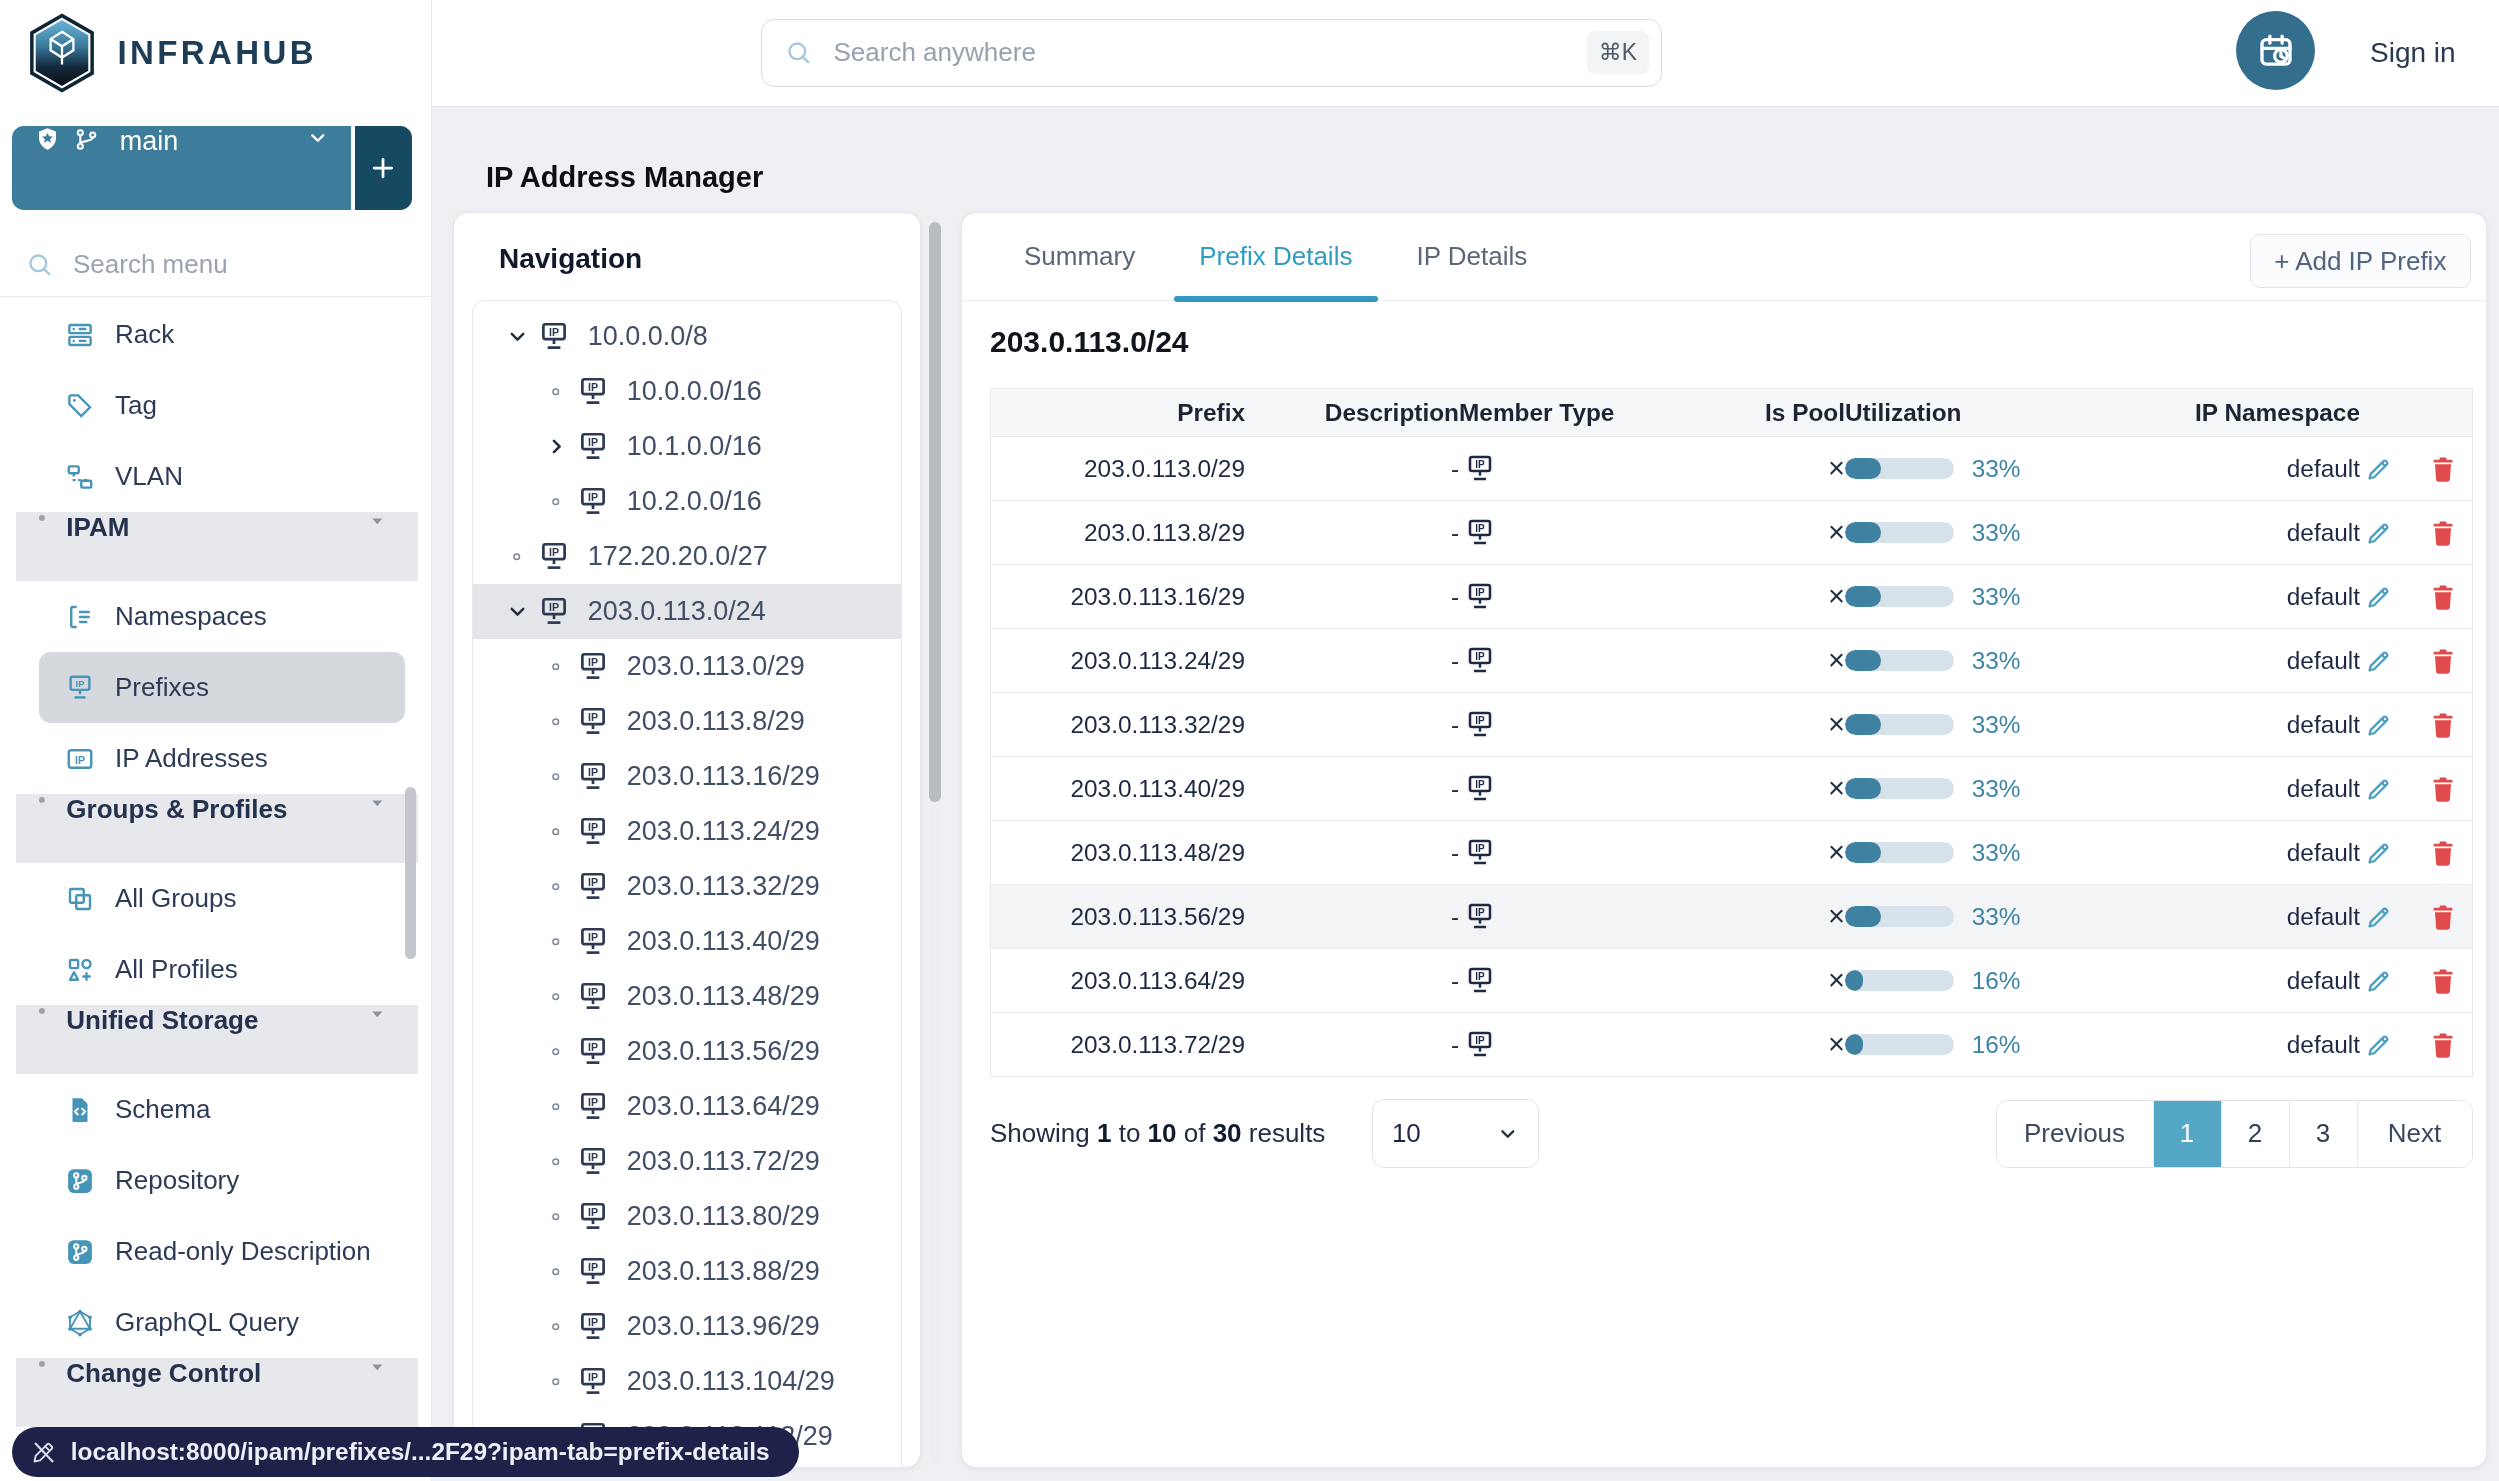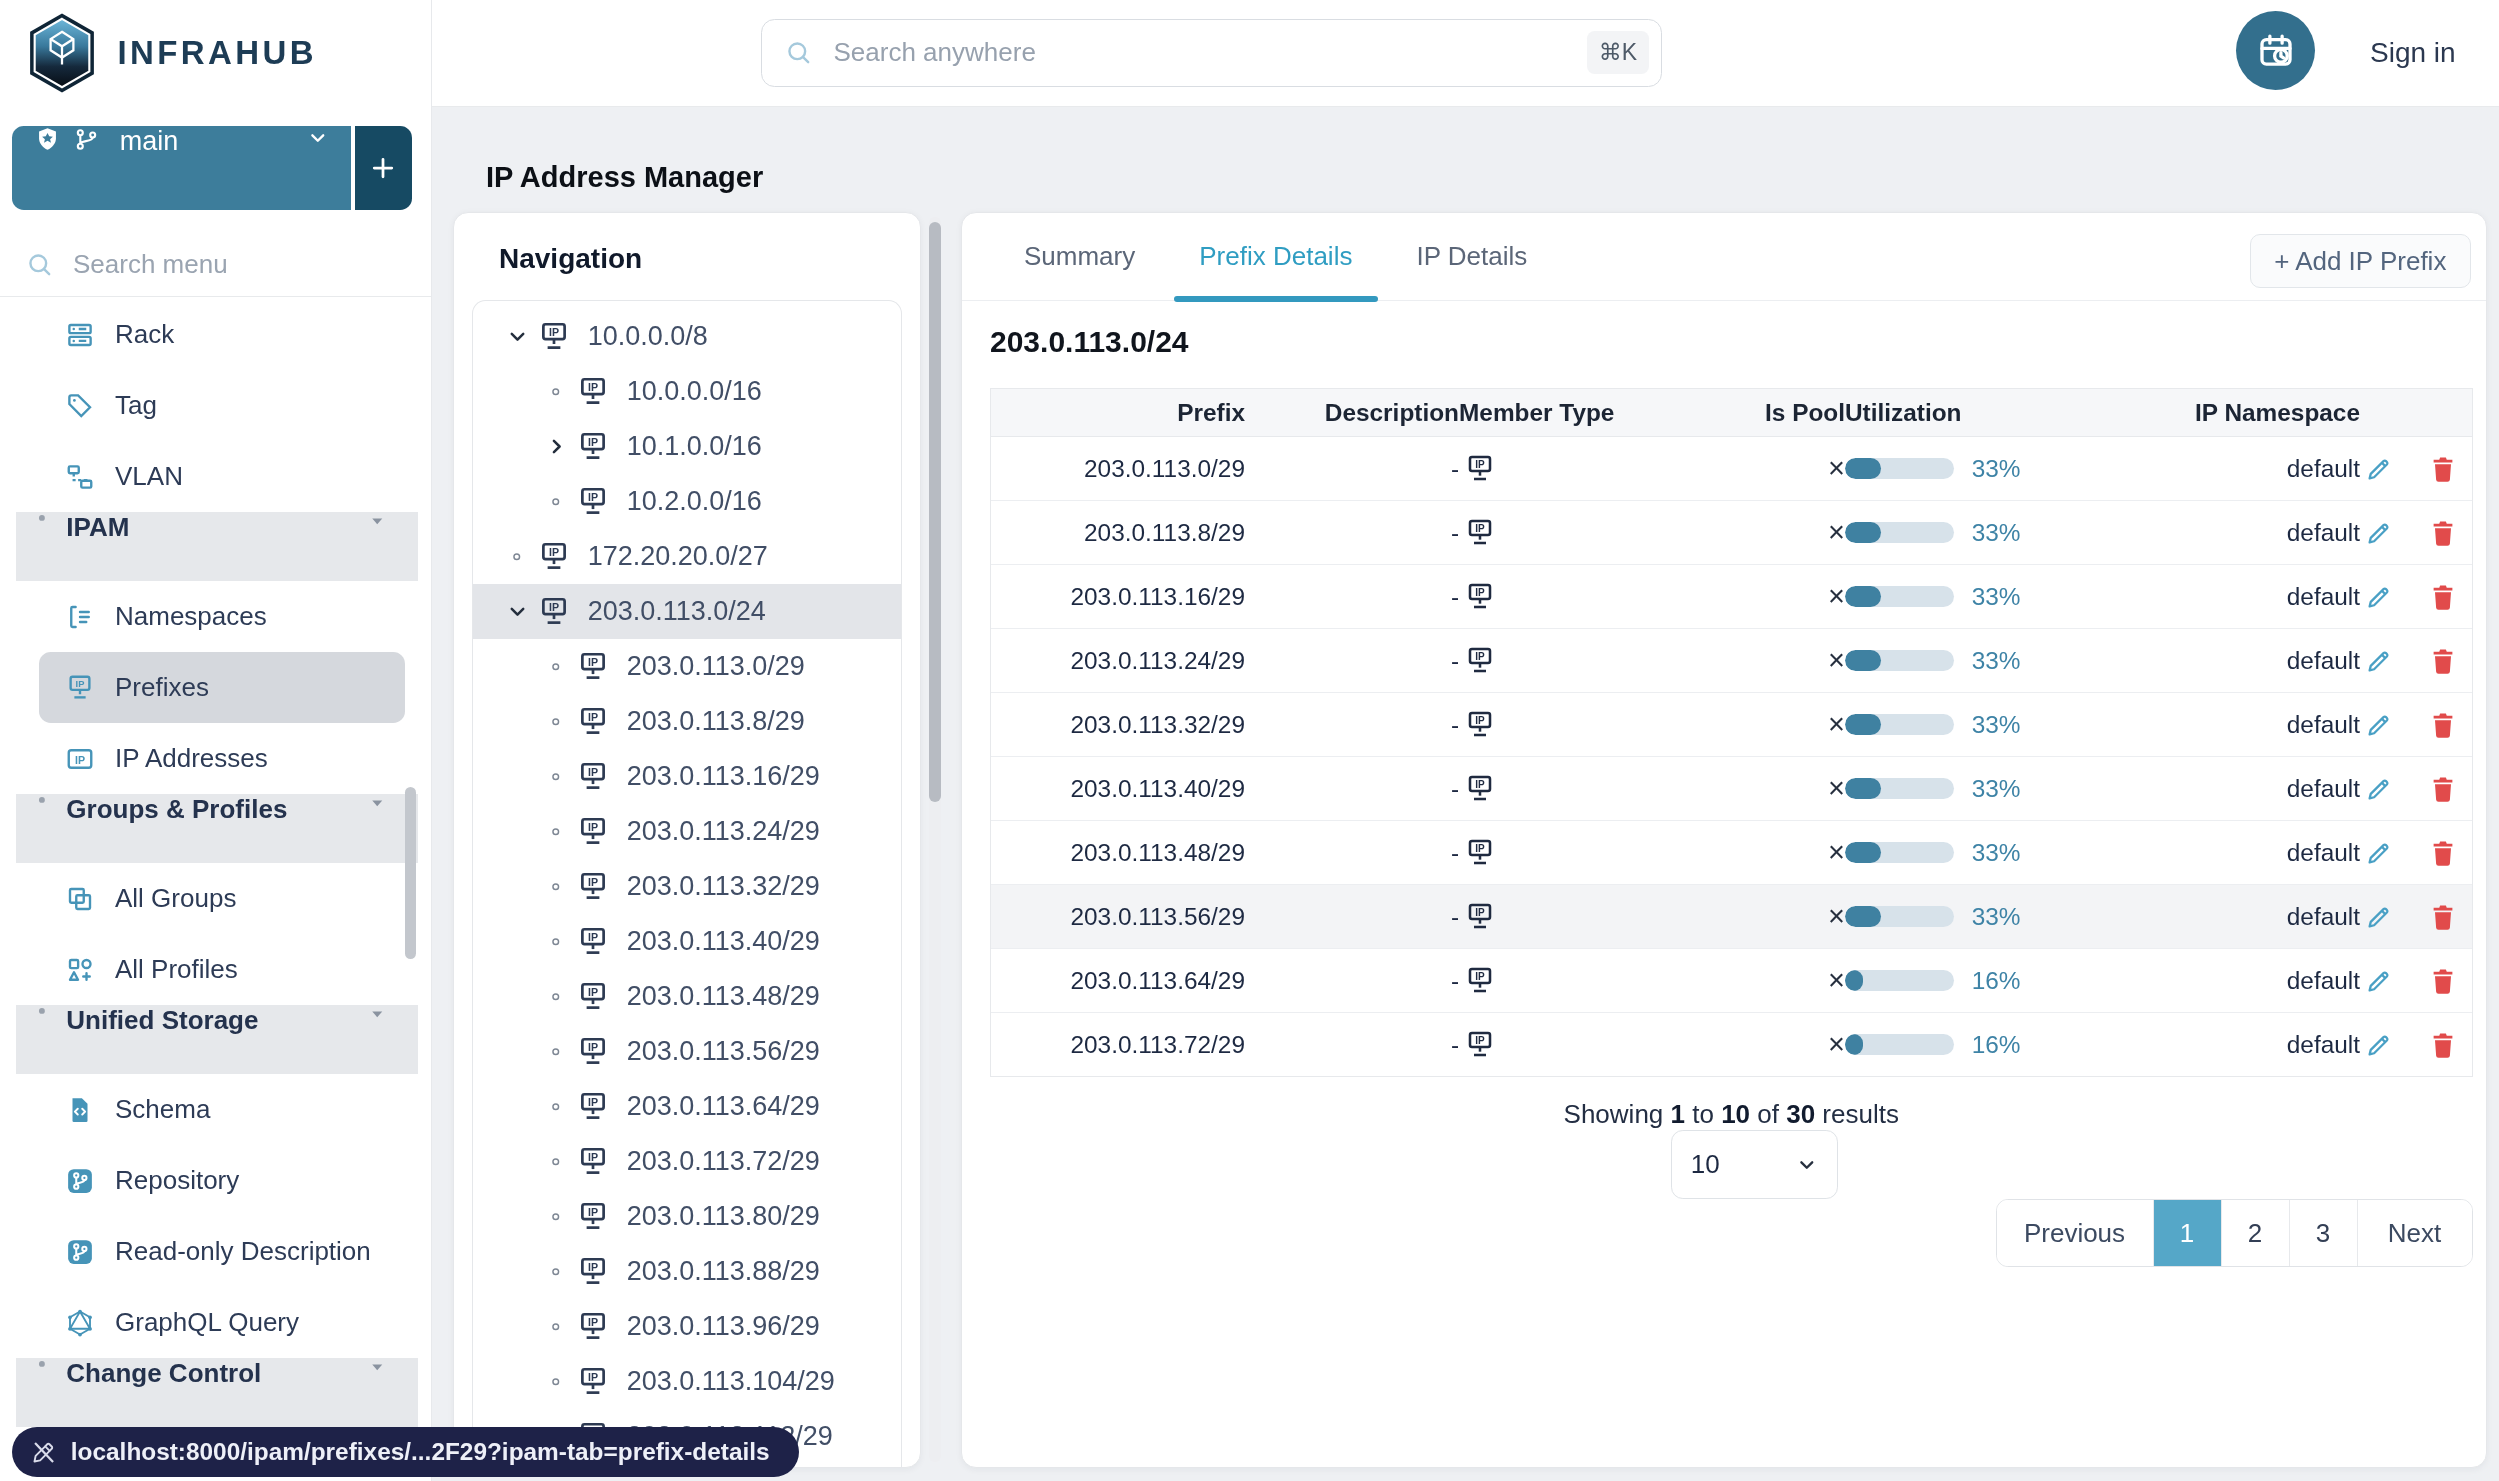--- a/index.html
+++ b/index.html
@@ -87,21 +87,21 @@
   .c6{width:317px;}
   .c7{flex:1;display:flex;align-items:center;justify-content:flex-end;gap:34px;padding-right:13.5px;}
   .member-ic{width:32px;height:32px;color:#1f2a40;margin-left:5px;}
   .ispool{font-size:29px;color:#27303f;margin-left:8.4px;}
   .bar{width:109px;height:21px;border-radius:11px;background:#d7e2ea;overflow:hidden;}
   .fill{height:100%;background:#3f81a1;border-radius:11px;}
   .pct{color:#3e83a6;margin-left:17.7px;}
   .act-edit{width:30px;height:30px;color:#49a0c5;cursor:pointer;}
   .act-del{width:30px;height:30px;color:#e14b4b;cursor:pointer;}
 
-  .pagination{display:flex;align-items:center;margin-top:22px;flex-direction:column;}
+  .pagination{display:flex;align-items:center;margin-top:22px;}
   .showing{font-size:26px;color:#232e43;}
   .showing b{color:#111b2e;}
   .page-size{margin-left:47px;width:128px;height:67px;border:1.7px solid #dfe3e7;border-radius:11.8px;display:flex;align-items:center;justify-content:space-between;padding:0 18.5px;font-size:26px;color:#1d2942;cursor:pointer;background:#fff;}
   .sel-chev{width:23.6px;height:23.6px;color:#27303f;}
   .pager{margin-left:auto;display:flex;border:1.7px solid #e0e3e7;border-radius:11.8px;overflow:hidden;height:66px;}
   .pg-btn{display:flex;align-items:center;justify-content:center;font-size:26px;color:#3c4a61;background:#fff;border-left:1.7px solid #e7e9ec;cursor:pointer;}
   .pg-btn:first-child{border-left:none;}
   .pg-prev{width:156px;}
   .pg-num{width:67px;color:#333f55;}
   .pg-next{width:114px;}

